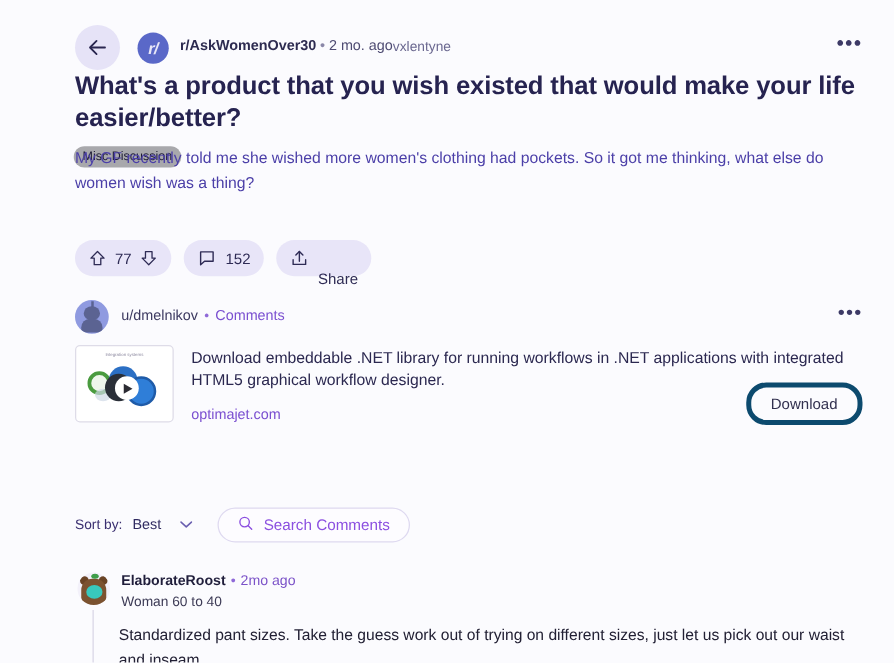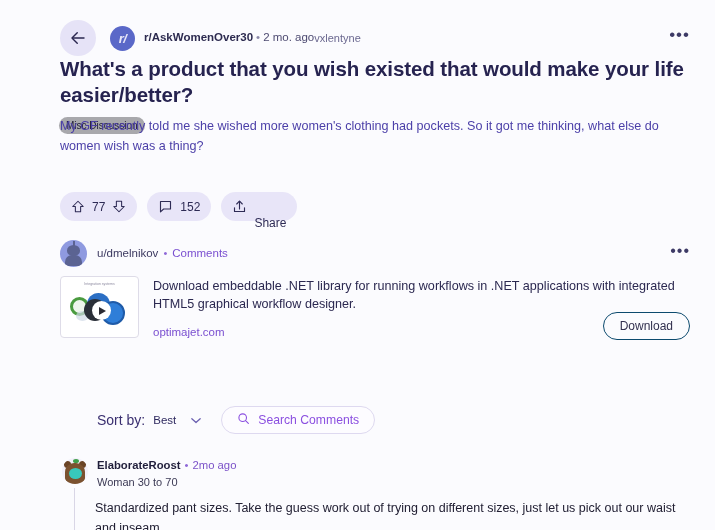--- a/index.html
+++ b/index.html
@@ -144,21 +144,21 @@
     border-left: 7px solid #2b2b33;
     border-top: 4.5px solid transparent;
     border-bottom: 4.5px solid transparent;
     margin-left: 2px;
   }
   .ad-text { margin-left: 14px; flex: 1; padding-top: 1px; }
   .ad-desc { font-size: 12.6px; color: #2b2850; line-height: 1.45; }
   .ad-link { font-size: 11.5px; color: #7a4fd0; margin-top: 12px; cursor: pointer; }
   .dl-btn {
     position: absolute; right: 0; bottom: -2px;
-    border: 1px solid #0c4a6e; border-radius: 16px;
+    border: 4px solid #0c4a6e; border-radius: 16px;
     padding: 6px 16px; font-size: 12px; color: #32304f;
     background: transparent; cursor: pointer; white-space: nowrap;
     font-family: "Liberation Sans", sans-serif;
   }
 
   
   .add-comment {
     position: absolute; left: 60px; top: 357px;
     width: 630px; height: 35px;
     border: 1px solid #d8d5ea; border-radius: 18px;
@@ -166,21 +166,21 @@
     display: flex; align-items: center; padding: 0 17px;
     cursor: text;
   }
   .add-comment span { font-size: 12.4px; color: #8b4fe0; }
 
   
   .sort-row {
     position: absolute; left: 60px; top: 406px;
     display: flex; align-items: center; height: 28px;
   }
-  .sort-label { font-size: 14px; color: #3a2f70; margin-left: 37px; }
+  .sort-label { font-size: 11px; color: #3a2f70; }
   .sort-value {
     font-size: 11.5px; color: #2f2a60; margin-left: 8px;
     display: flex; align-items: center; gap: 15px; cursor: pointer;
   }
   .chev { display: block; }
   .search-comments {
     margin-left: 20px; height: 28px;
     border: 1px solid #ded9f0; border-radius: 15px;
     background: #fdfcff;
     display: flex; align-items: center; gap: 8px;
@@ -368,19 +368,19 @@
         <div class="ca-ear1"></div>
         <div class="ca-ear2"></div>
         <div class="ca-body"></div>
         <div class="ca-face"></div>
         <div class="ca-leaf"></div>
       </div>
       <div class="c-meta">
         <div class="c-line1">
           <span class="c-user">ElaborateRoost</span><span class="c-dot">•</span><span class="c-time">2mo ago</span>
         </div>
-        <div class="c-flair">Woman 30 to 70</div>
+        <div class="c-flair">Woman 60 to 40</div>
       </div>
     </div>
     <div class="c-text">Standardized pant sizes. Take the guess work out of trying on different sizes, just let us pick out our waist and inseam.</div>
   </div>
 
 </div>
 
 </body></html>

